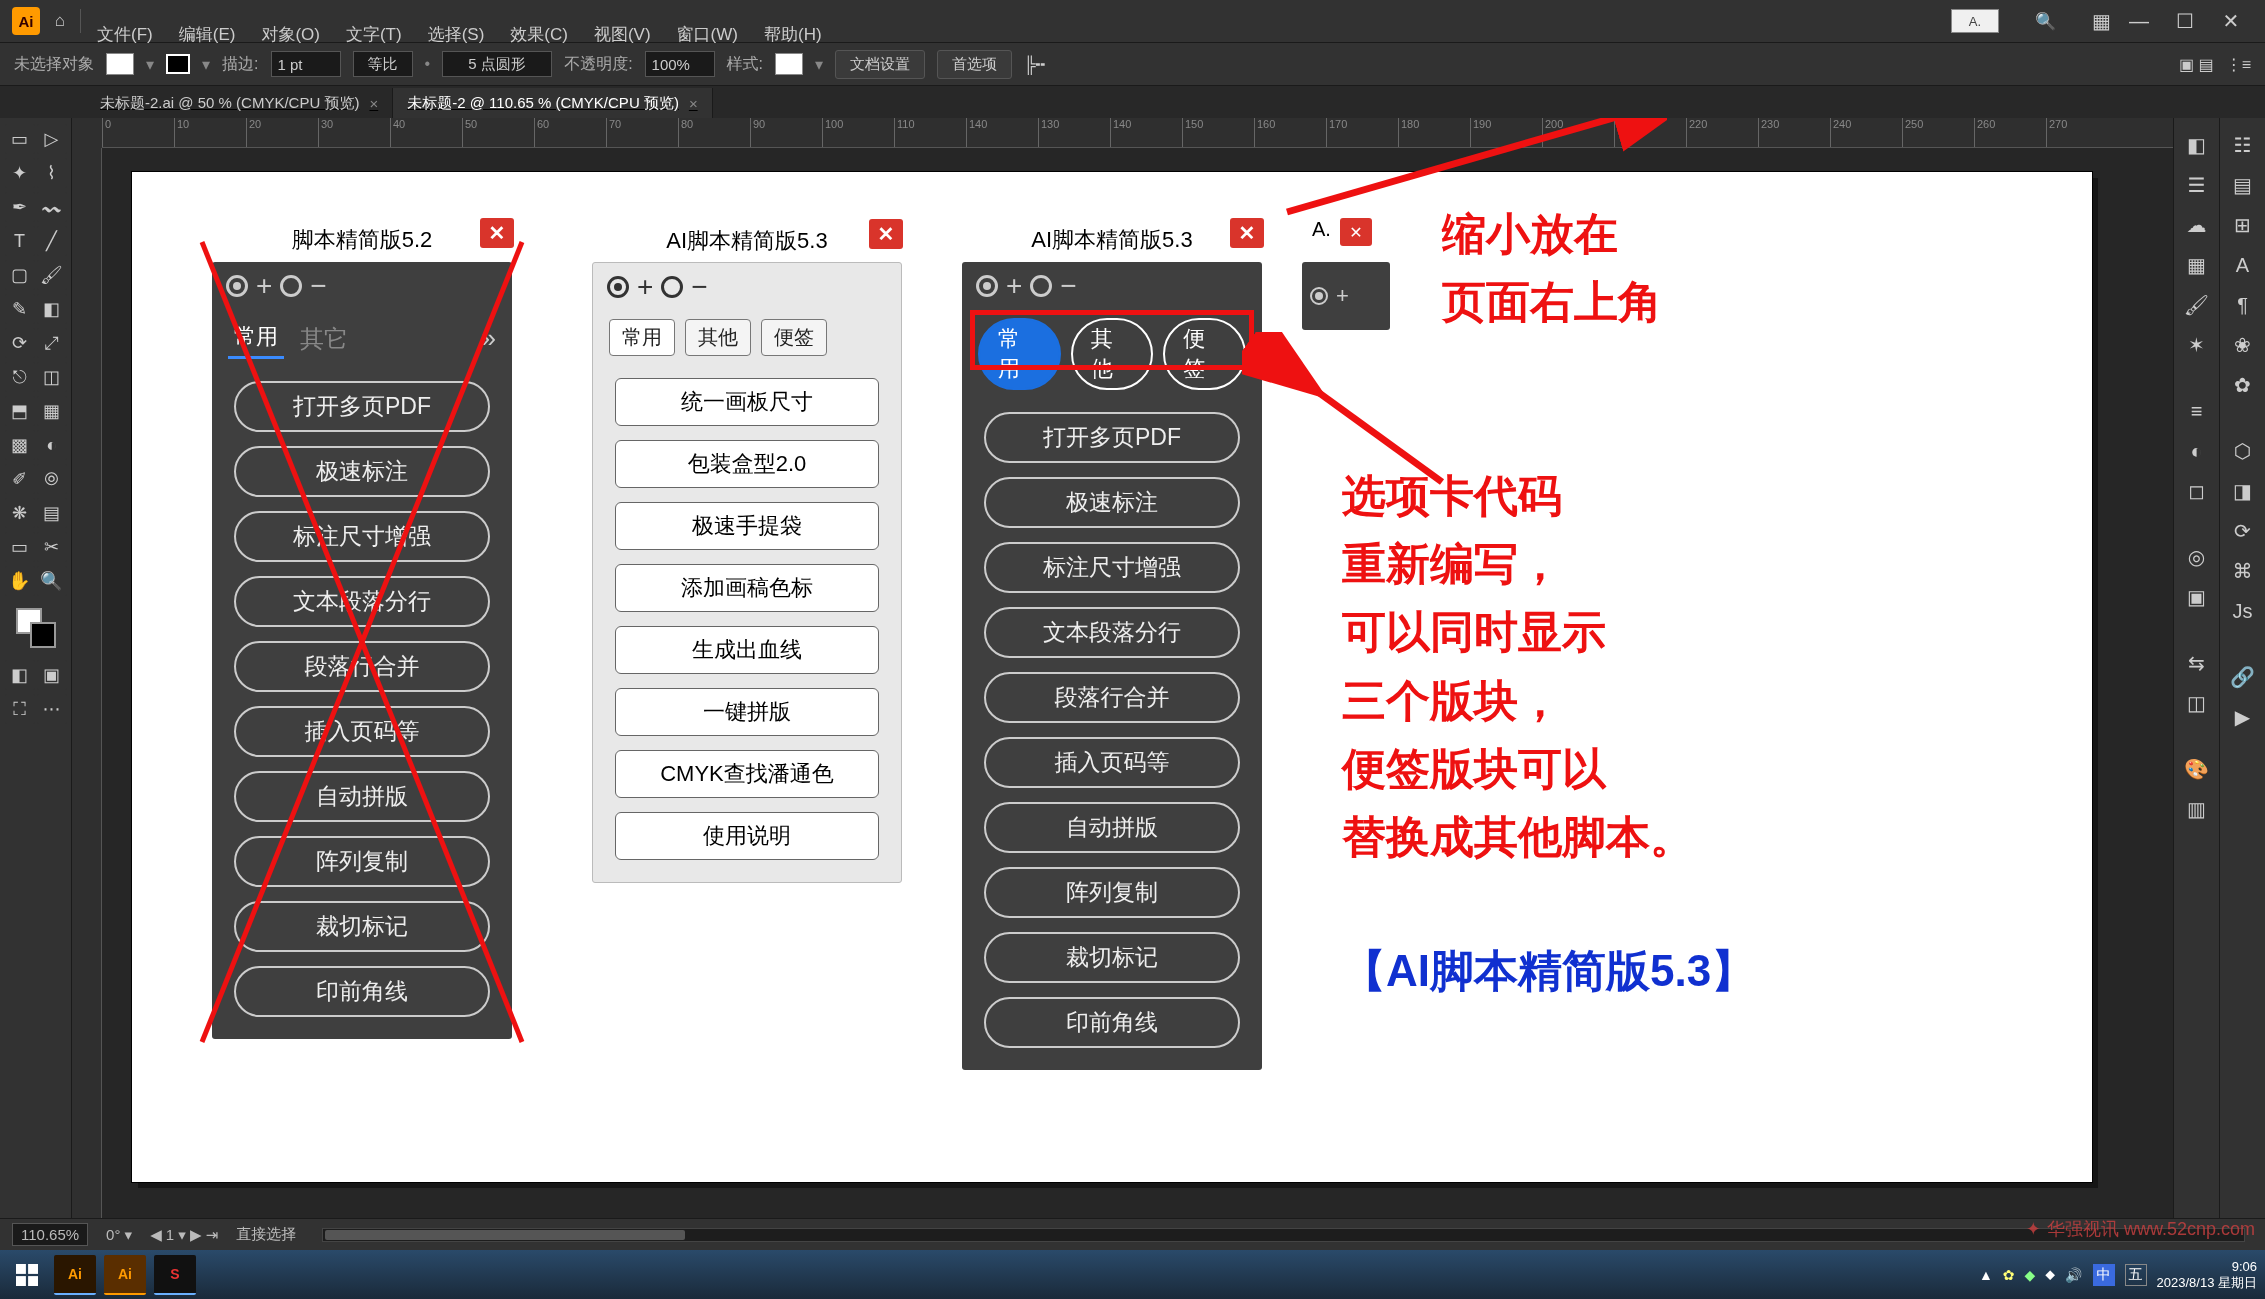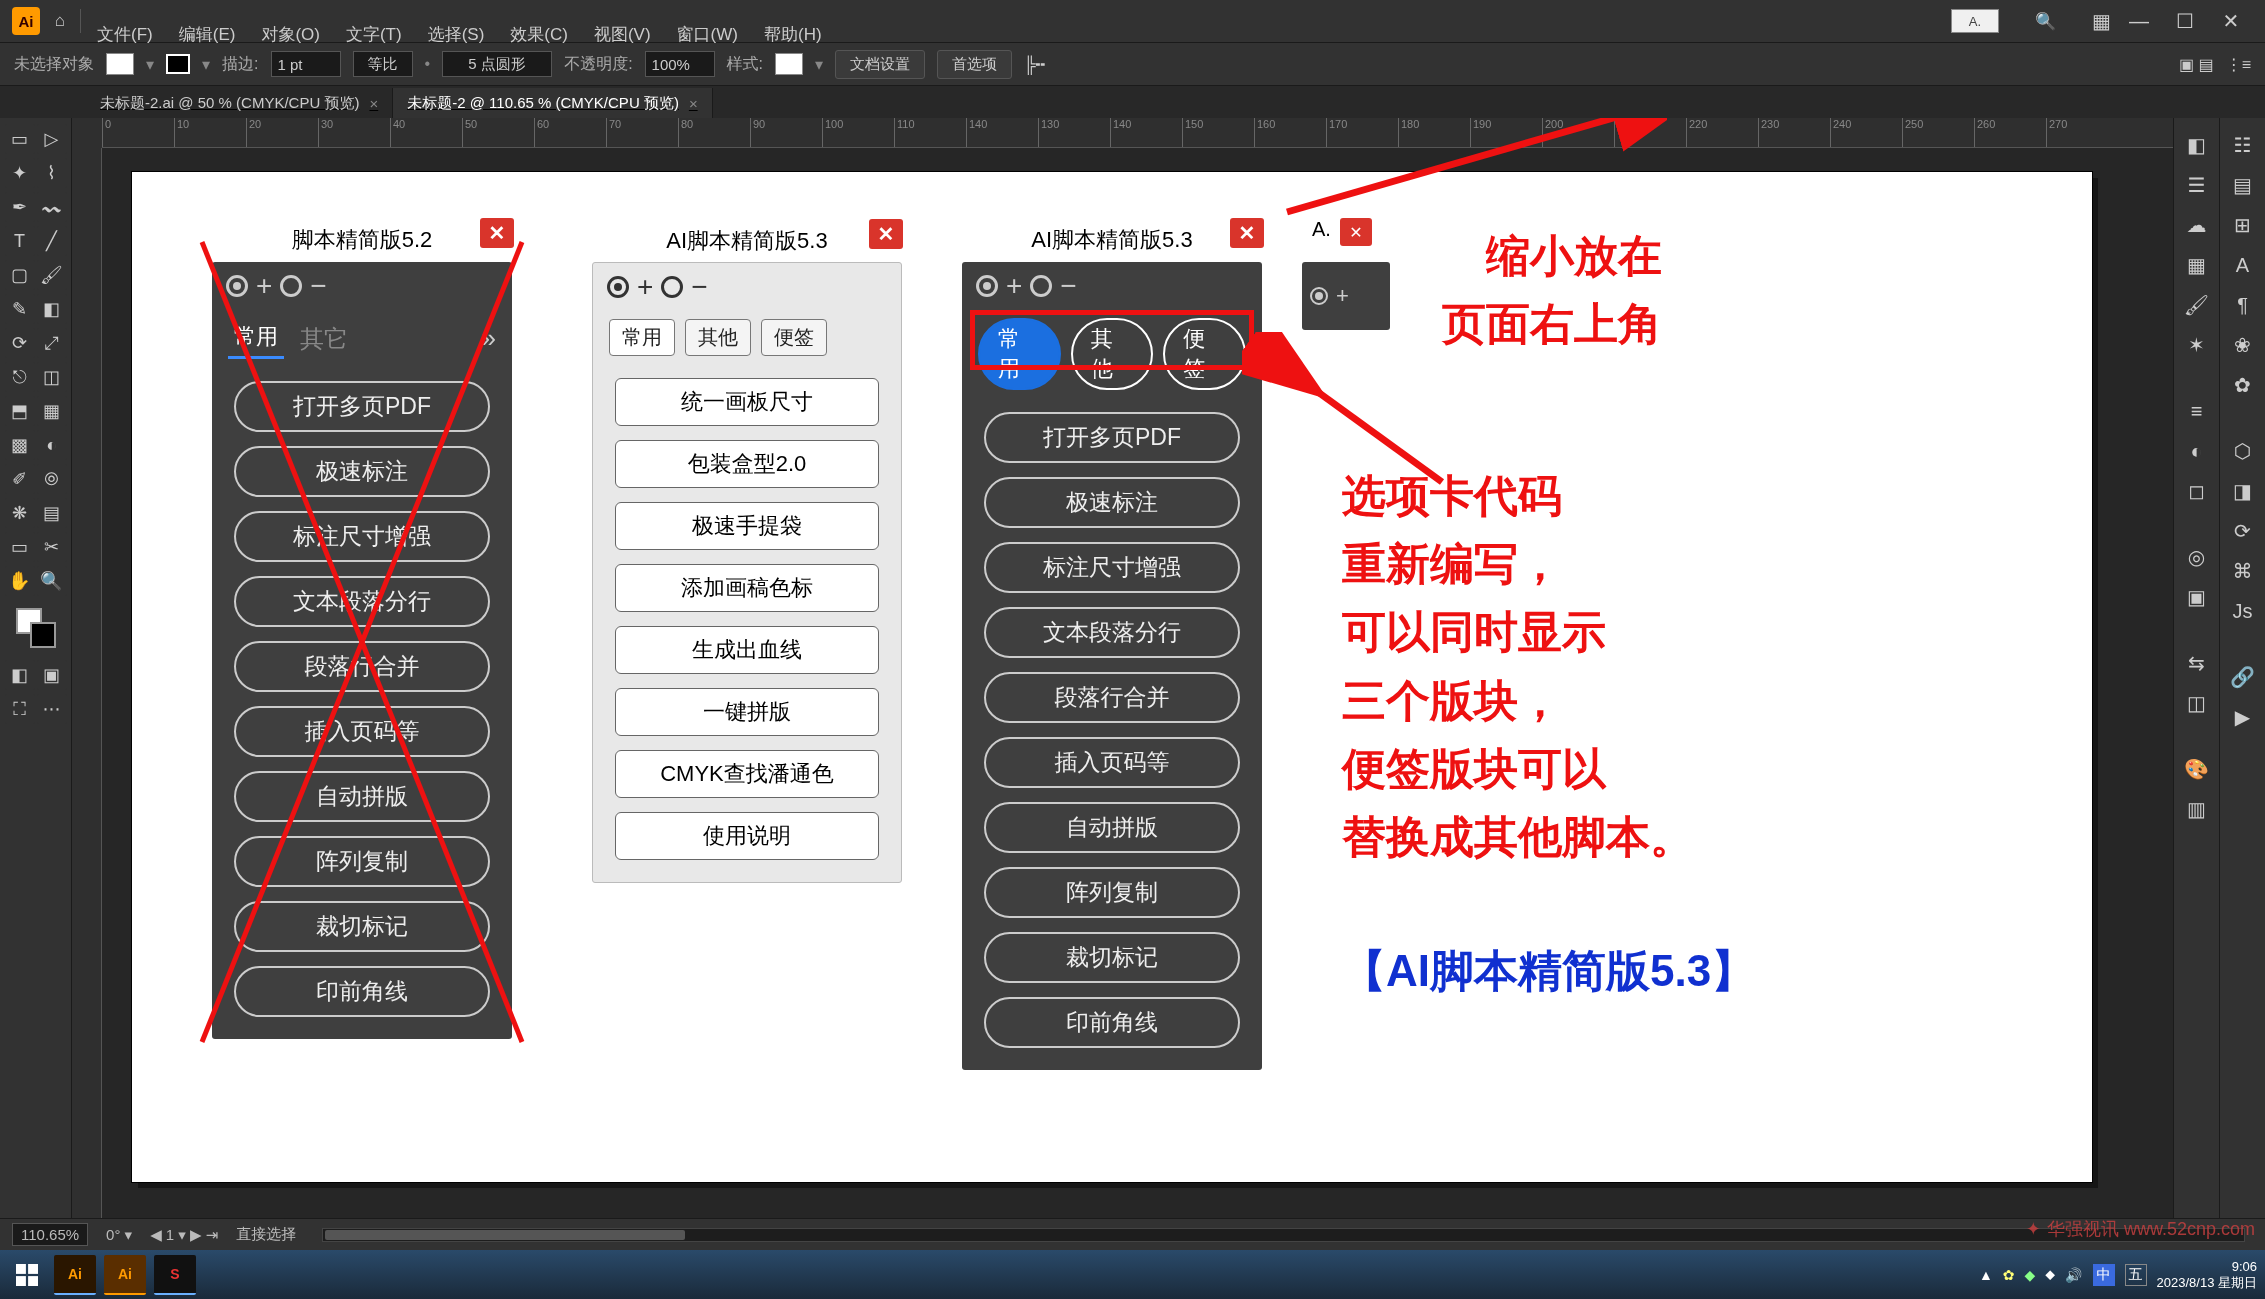--- a/index.html
+++ b/index.html
@@ -370,21 +370,21 @@
       </svg>
       <svg class="arrow" style="left:1110px; top:160px; width:210px; height:160px;">
         <defs>
             <marker id="ah2" markerWidth="14" markerHeight="14" refX="12" refY="5" orient="auto">
               <path d="M14,0 L14,10 L0,5 z" fill="#e11"></path>
             </marker>
           </defs>
         <line x1="200" y1="150" x2="18" y2="18" stroke="#e11" stroke-width="7" marker-end="url(#ah2)"></line>
       </svg>
 
-      <div class="note-text red-note" style="left:1310px; top:50px; white-space:pre;text-align:right;">缩小放在
+      <div class="note-text red-note" style="left:1310px; top:28px; white-space:pre;">缩小放在
 页面右上角</div>
       <div class="note-text red-note" style="left:1210px; top:290px; white-space:pre;">选项卡代码
 重新编写，
 可以同时显示
 三个版块，
 便签版块可以
 替换成其他脚本。</div>
       <div class="note-text blue-note" style="left:1210px; top:770px;">【AI脚本精简版5.3】</div>
 
     </div>

